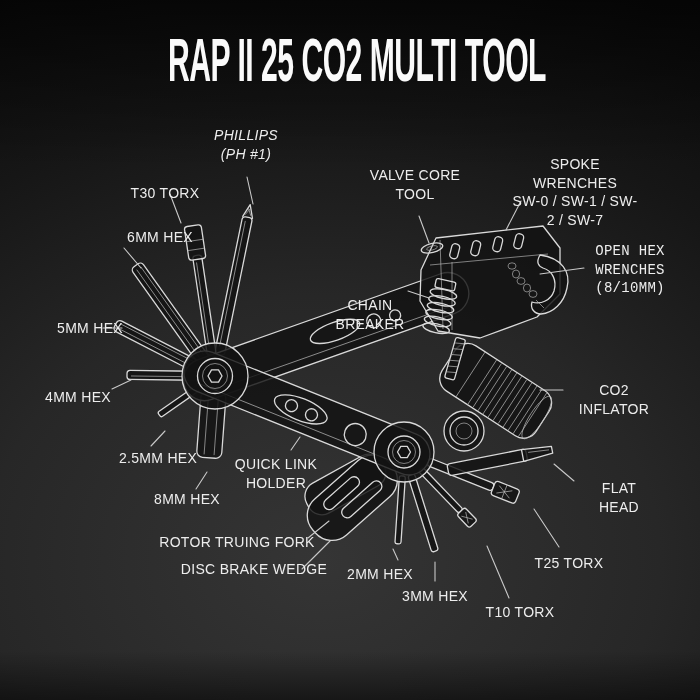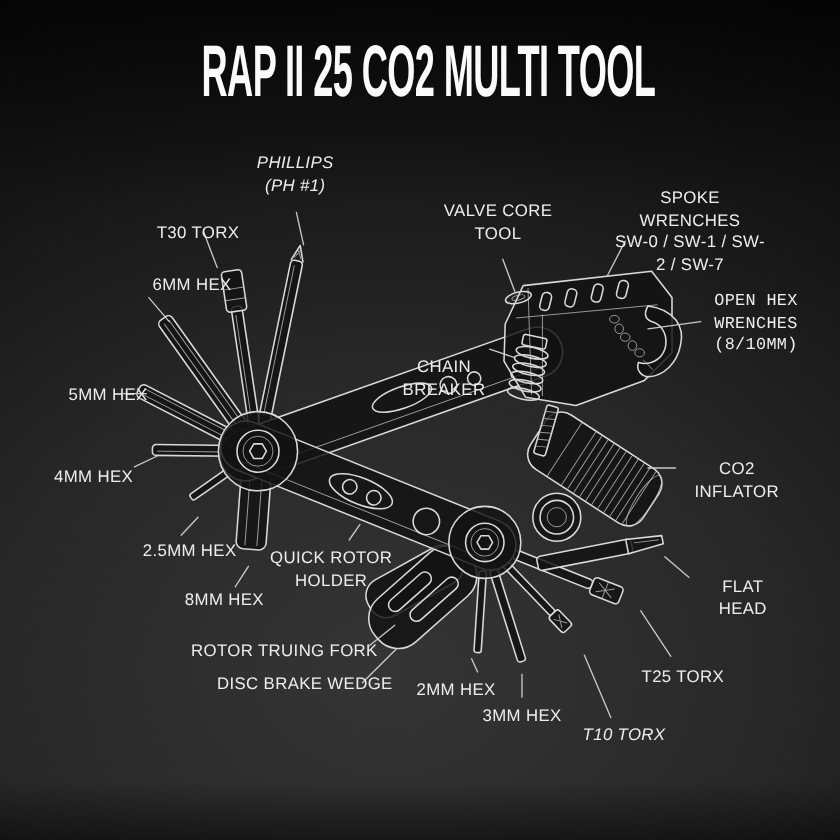--- a/index.html
+++ b/index.html
@@ -28,21 +28,21 @@
   #c-4mm{left:78px;top:388px;}
   #c-25mm{left:122px;top:449px;margin-left:36px;}
   #c-8mm{left:187px;top:490px;}
   #c-valve{left:415px;top:166px;}
   #c-spoke{left:575px;top:155px;}
   #c-openhex{left:630px;top:242px;font-family:Liberation Mono, monospace;}
   #c-chain{left:370px;top:248px;margin-top:48px;}
   #c-co2{left:614px;top:381px;}
   #c-flat{left:612px;top:479px;padding-left:14px;}
   #c-t25{left:569px;top:554px;}
-  #c-t10{left:520px;top:603px;font-style:italic;}
+  #c-t10{left:520px;top:603px;}
   #c-3mm{left:435px;top:587px;}
   #c-2mm{left:380px;top:565px;}
   #c-wedge{left:254px;top:560px;}
   #c-rotor{left:237px;top:533px;}
   #c-quick{left:276px;top:455px;}
   svg .ln{fill:none;stroke:#d9d9d9;stroke-width:1.3;stroke-linecap:round;stroke-linejoin:round;}
   svg .fl{fill:rgba(18,18,18,.82);stroke:#d9d9d9;stroke-width:1.3;stroke-linejoin:round;}
   svg .thin{fill:none;stroke:#bdbdbd;stroke-width:.8;opacity:.8;}
   svg .leader{fill:none;stroke:#c9c9c9;stroke-width:1.1;stroke-linecap:round;}
 </style>
@@ -234,16 +234,16 @@
   <div class="callout" id="c-chain">CHAIN
 BREAKER</div>
   <div class="callout" id="c-co2">CO2 INFLATOR</div>
   <div class="callout" id="c-flat">FLAT HEAD</div>
   <div class="callout" id="c-t25">T25 TORX</div>
   <div class="callout" id="c-t10">T10 TORX</div>
   <div class="callout" id="c-3mm">3MM HEX</div>
   <div class="callout" id="c-2mm">2MM HEX</div>
   <div class="callout" id="c-wedge">DISC BRAKE WEDGE</div>
   <div class="callout" id="c-rotor">ROTOR TRUING FORK</div>
-  <div class="callout" id="c-quick">QUICK ROTOR
+  <div class="callout" id="c-quick">QUICK LINK
 HOLDER</div>
 
 </div>
 
 </body></html>

